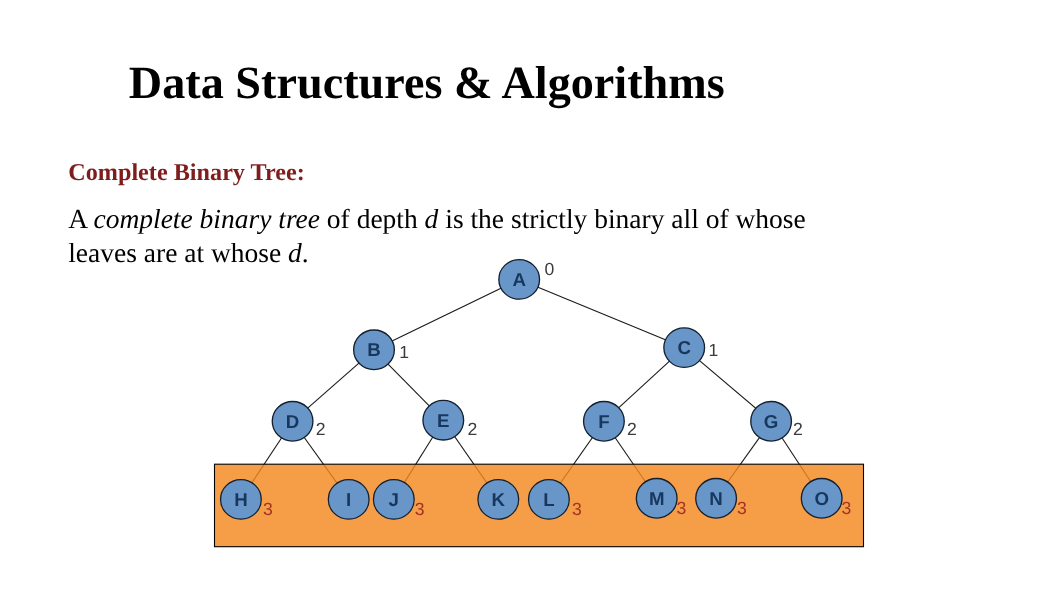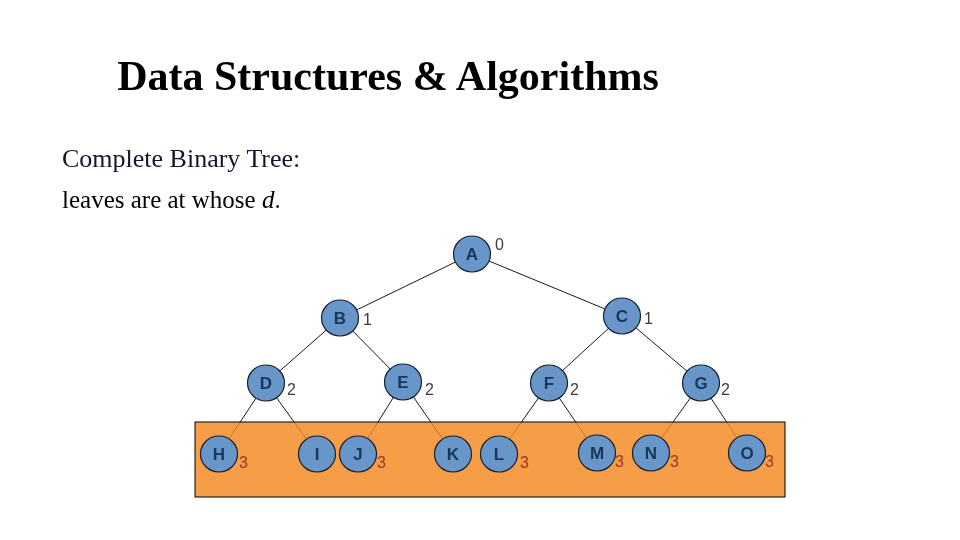--- a/index.html
+++ b/index.html
@@ -13,22 +13,22 @@
   .slide{position:absolute;inset:0;}
   .title{
     position:absolute;top:55px;left:0;width:776px;
     text-align:center;
     font-family:"Liberation Serif",serif;
     font-weight:700;font-size:42px;line-height:1;
     color:#000;
   }
   .heading{
     position:absolute;top:146px;left:62px;
-    font-weight:400;font-size:26px;line-height:1;
-    color:#0f172a;
+    font-weight:700;font-size:22px;line-height:1;
+    color:#7f1d1d;
   }
   .body-text{
     position:absolute;top:184px;left:62px;width:790px;
     font-size:25px;line-height:31px;color:#000;
   }
   .body-line{white-space:nowrap;}
   .it{font-style:italic;}
   svg.tree{position:absolute;top:0;left:0;}
   .node-letter{
     font-family:"Liberation Sans",sans-serif;
@@ -36,20 +36,21 @@
   }
   .lvl,.lvl3{font-family:"Liberation Sans",sans-serif;font-size:16px;}
 </style>
 </head>
 <body>
 
 <div class="slide">
   <div class="title">Data Structures &amp; Algorithms</div>
   <div class="heading">Complete Binary Tree:</div>
   <div class="body-text">
+      <div class="body-line"><span>A </span><span class="it">complete binary tree</span><span> of depth </span><span class="it">d</span><span> is the strictly binary all of whose</span></div>
       <div class="body-line"><span>leaves are at whose </span><span class="it">d</span><span>.</span></div>
     </div>
   <svg class="tree" width="960" height="540" viewBox="0 0 960 540">
       <line x1="472" y1="254" x2="340" y2="318" stroke="#1A1A1A" stroke-width="1"></line>
       <line x1="472" y1="254" x2="622" y2="316" stroke="#1A1A1A" stroke-width="1"></line>
       <line x1="340" y1="318" x2="266" y2="383" stroke="#1A1A1A" stroke-width="1"></line>
       <line x1="340" y1="318" x2="403" y2="382" stroke="#1A1A1A" stroke-width="1"></line>
       <line x1="622" y1="316" x2="549" y2="383" stroke="#1A1A1A" stroke-width="1"></line>
       <line x1="622" y1="316" x2="701" y2="383" stroke="#1A1A1A" stroke-width="1"></line>
       <line x1="266" y1="383" x2="219" y2="454" stroke="#1A1A1A" stroke-width="1"></line>

